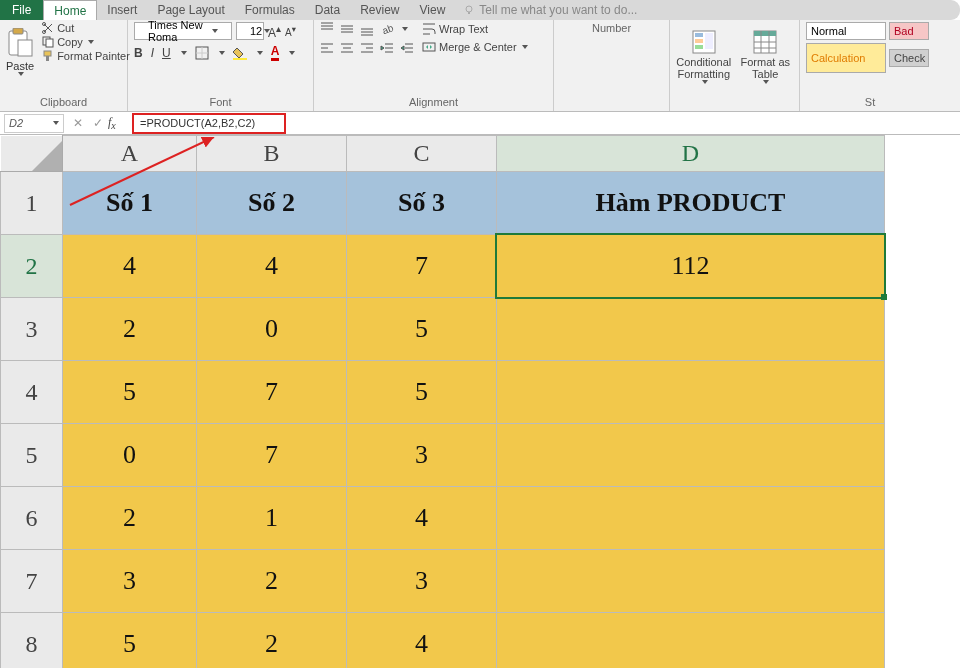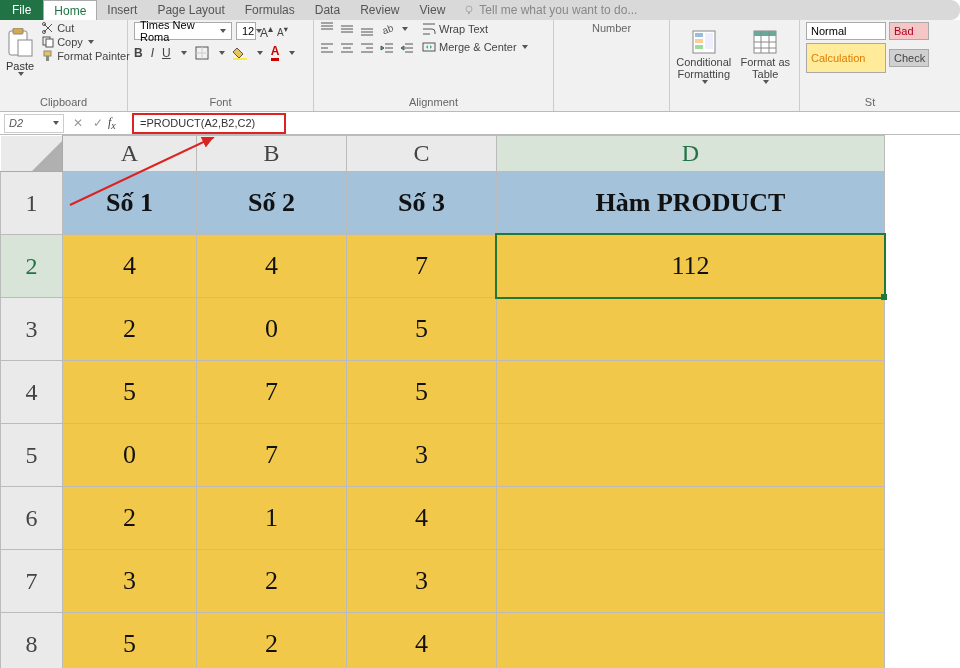--- a/index.html
+++ b/index.html
@@ -99,21 +99,21 @@
     justify-content: center;
     font-size: 11px;
     color: #333;
     text-align: center;
   }
   .iconbox svg { margin-bottom: 2px; }
   .font-select {
     border: 1px solid #aaa;
     background: #fff;
     height: 18px;
-    padding: 0 5px;
+    padding: 0 13px;
     font-size: 11px;
     display: flex;
     align-items: center;
     justify-content: space-between;
   }
   .font-name { width: 98px; }
   .font-size { width: 20px; }
   .tool-row { display: flex; gap: 4px; align-items: center; }
   .caret {
     width: 0; height: 0;

